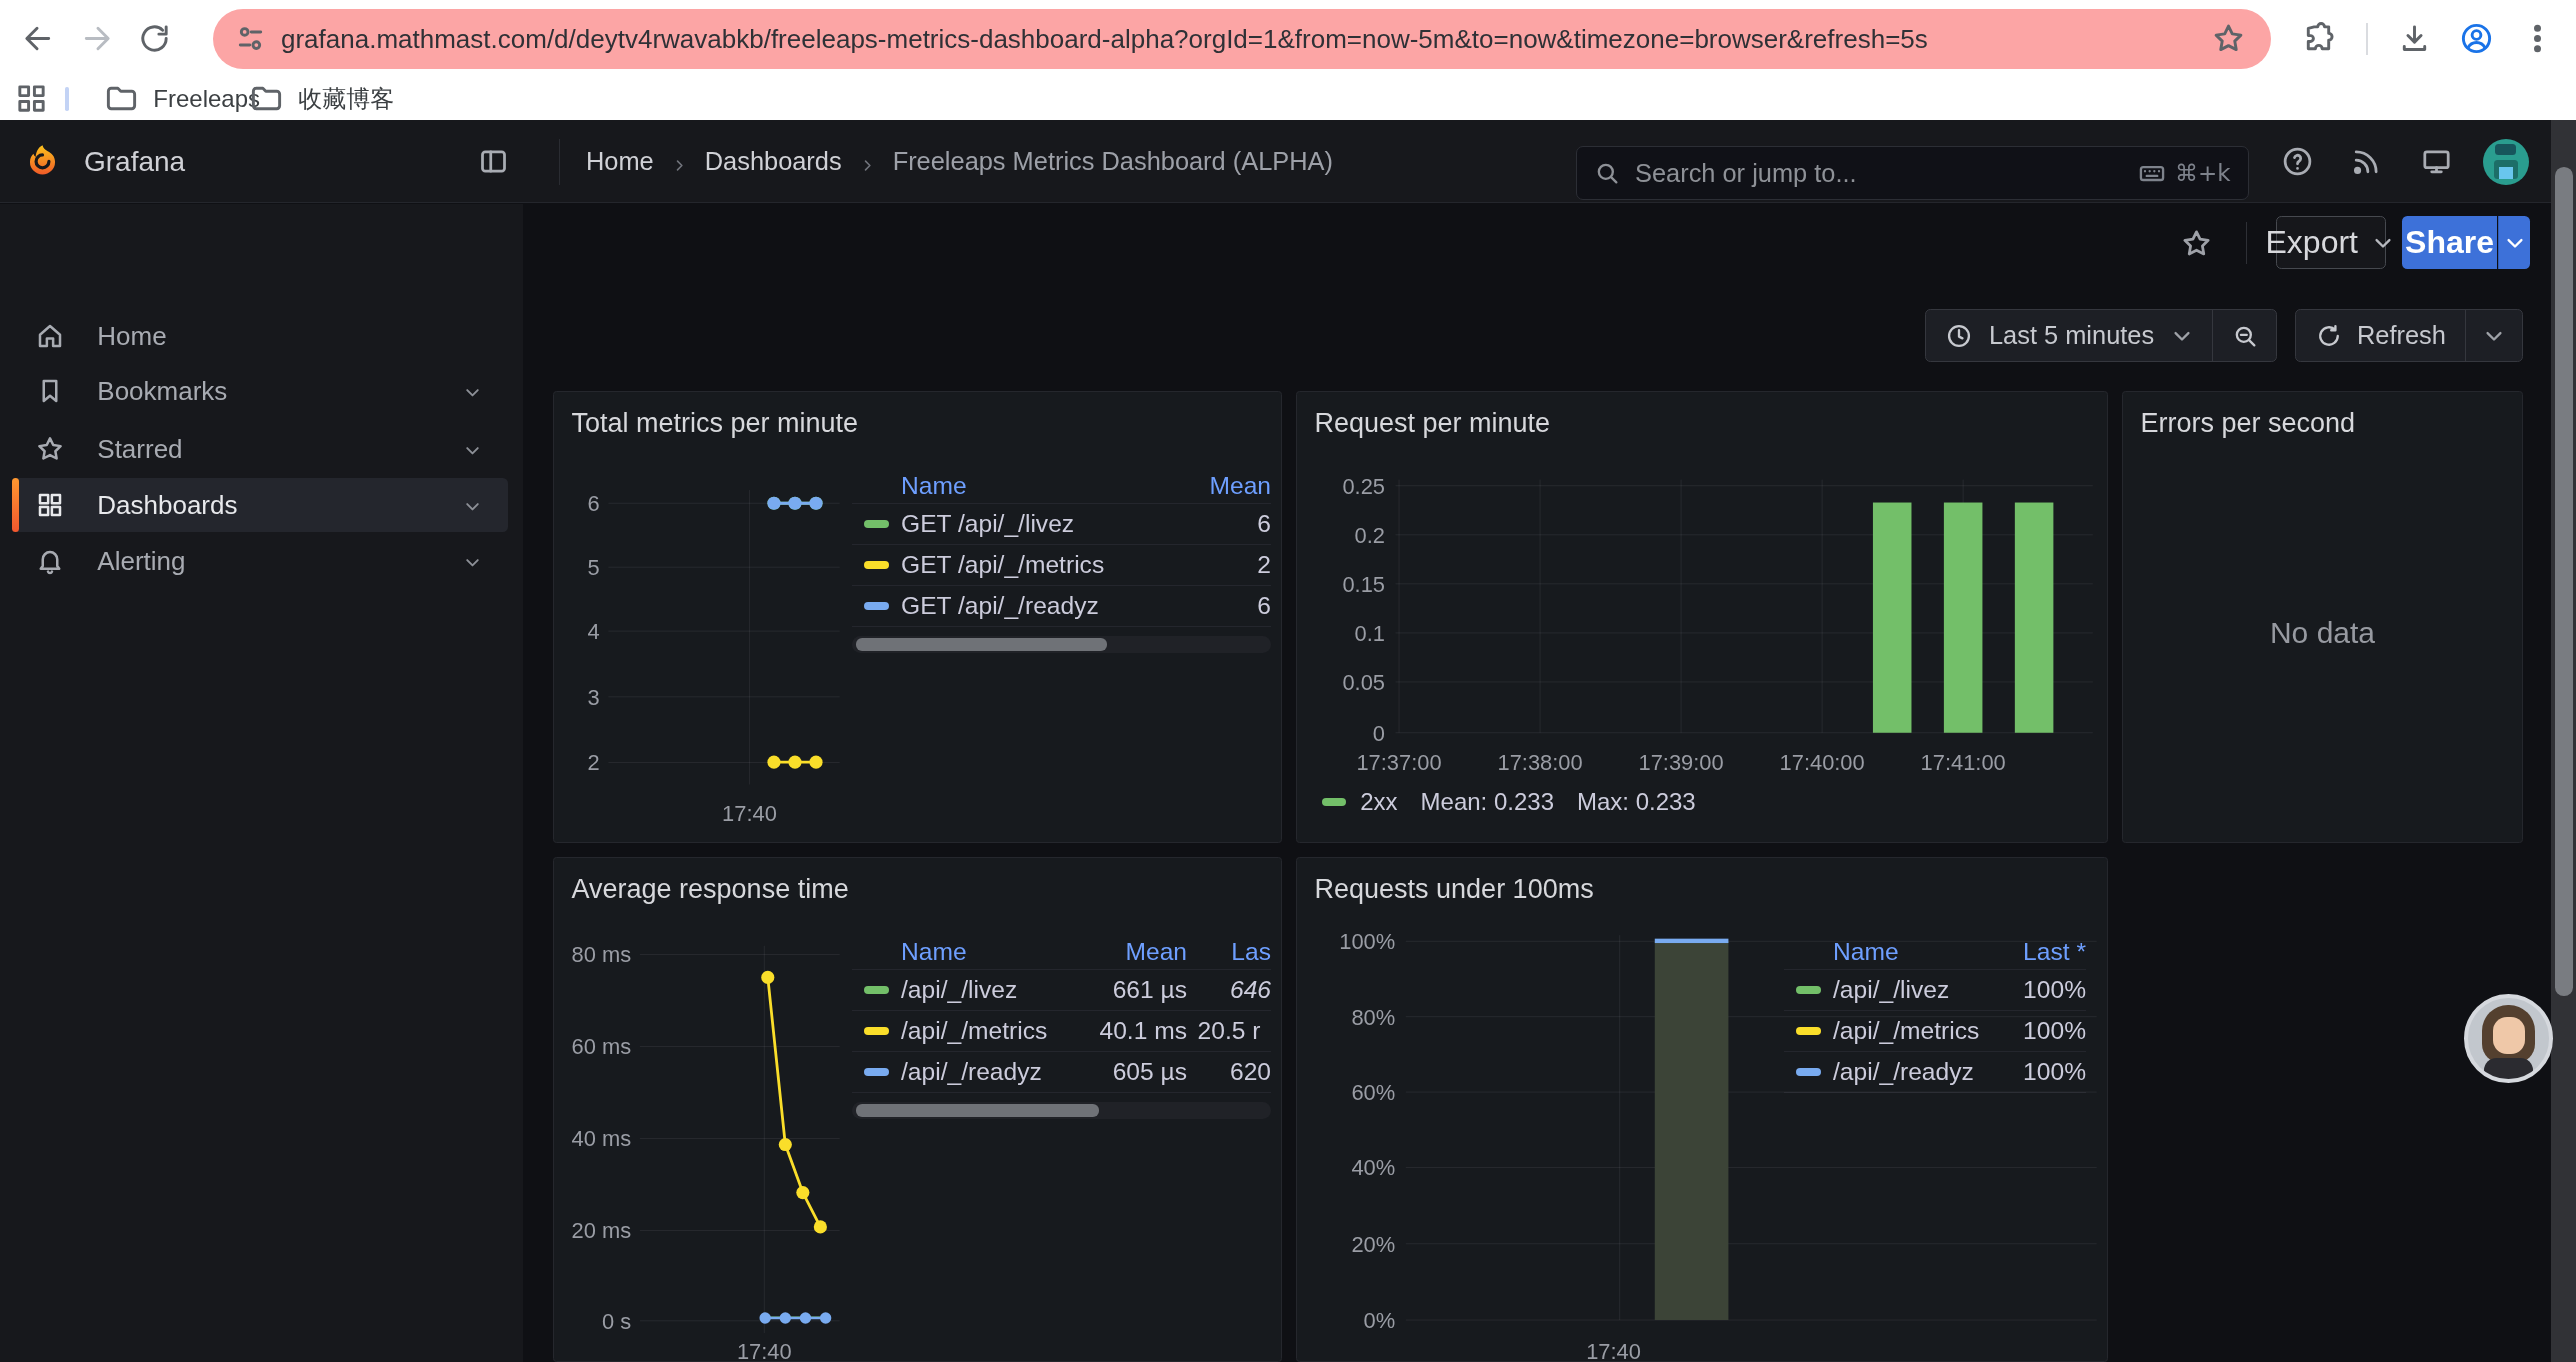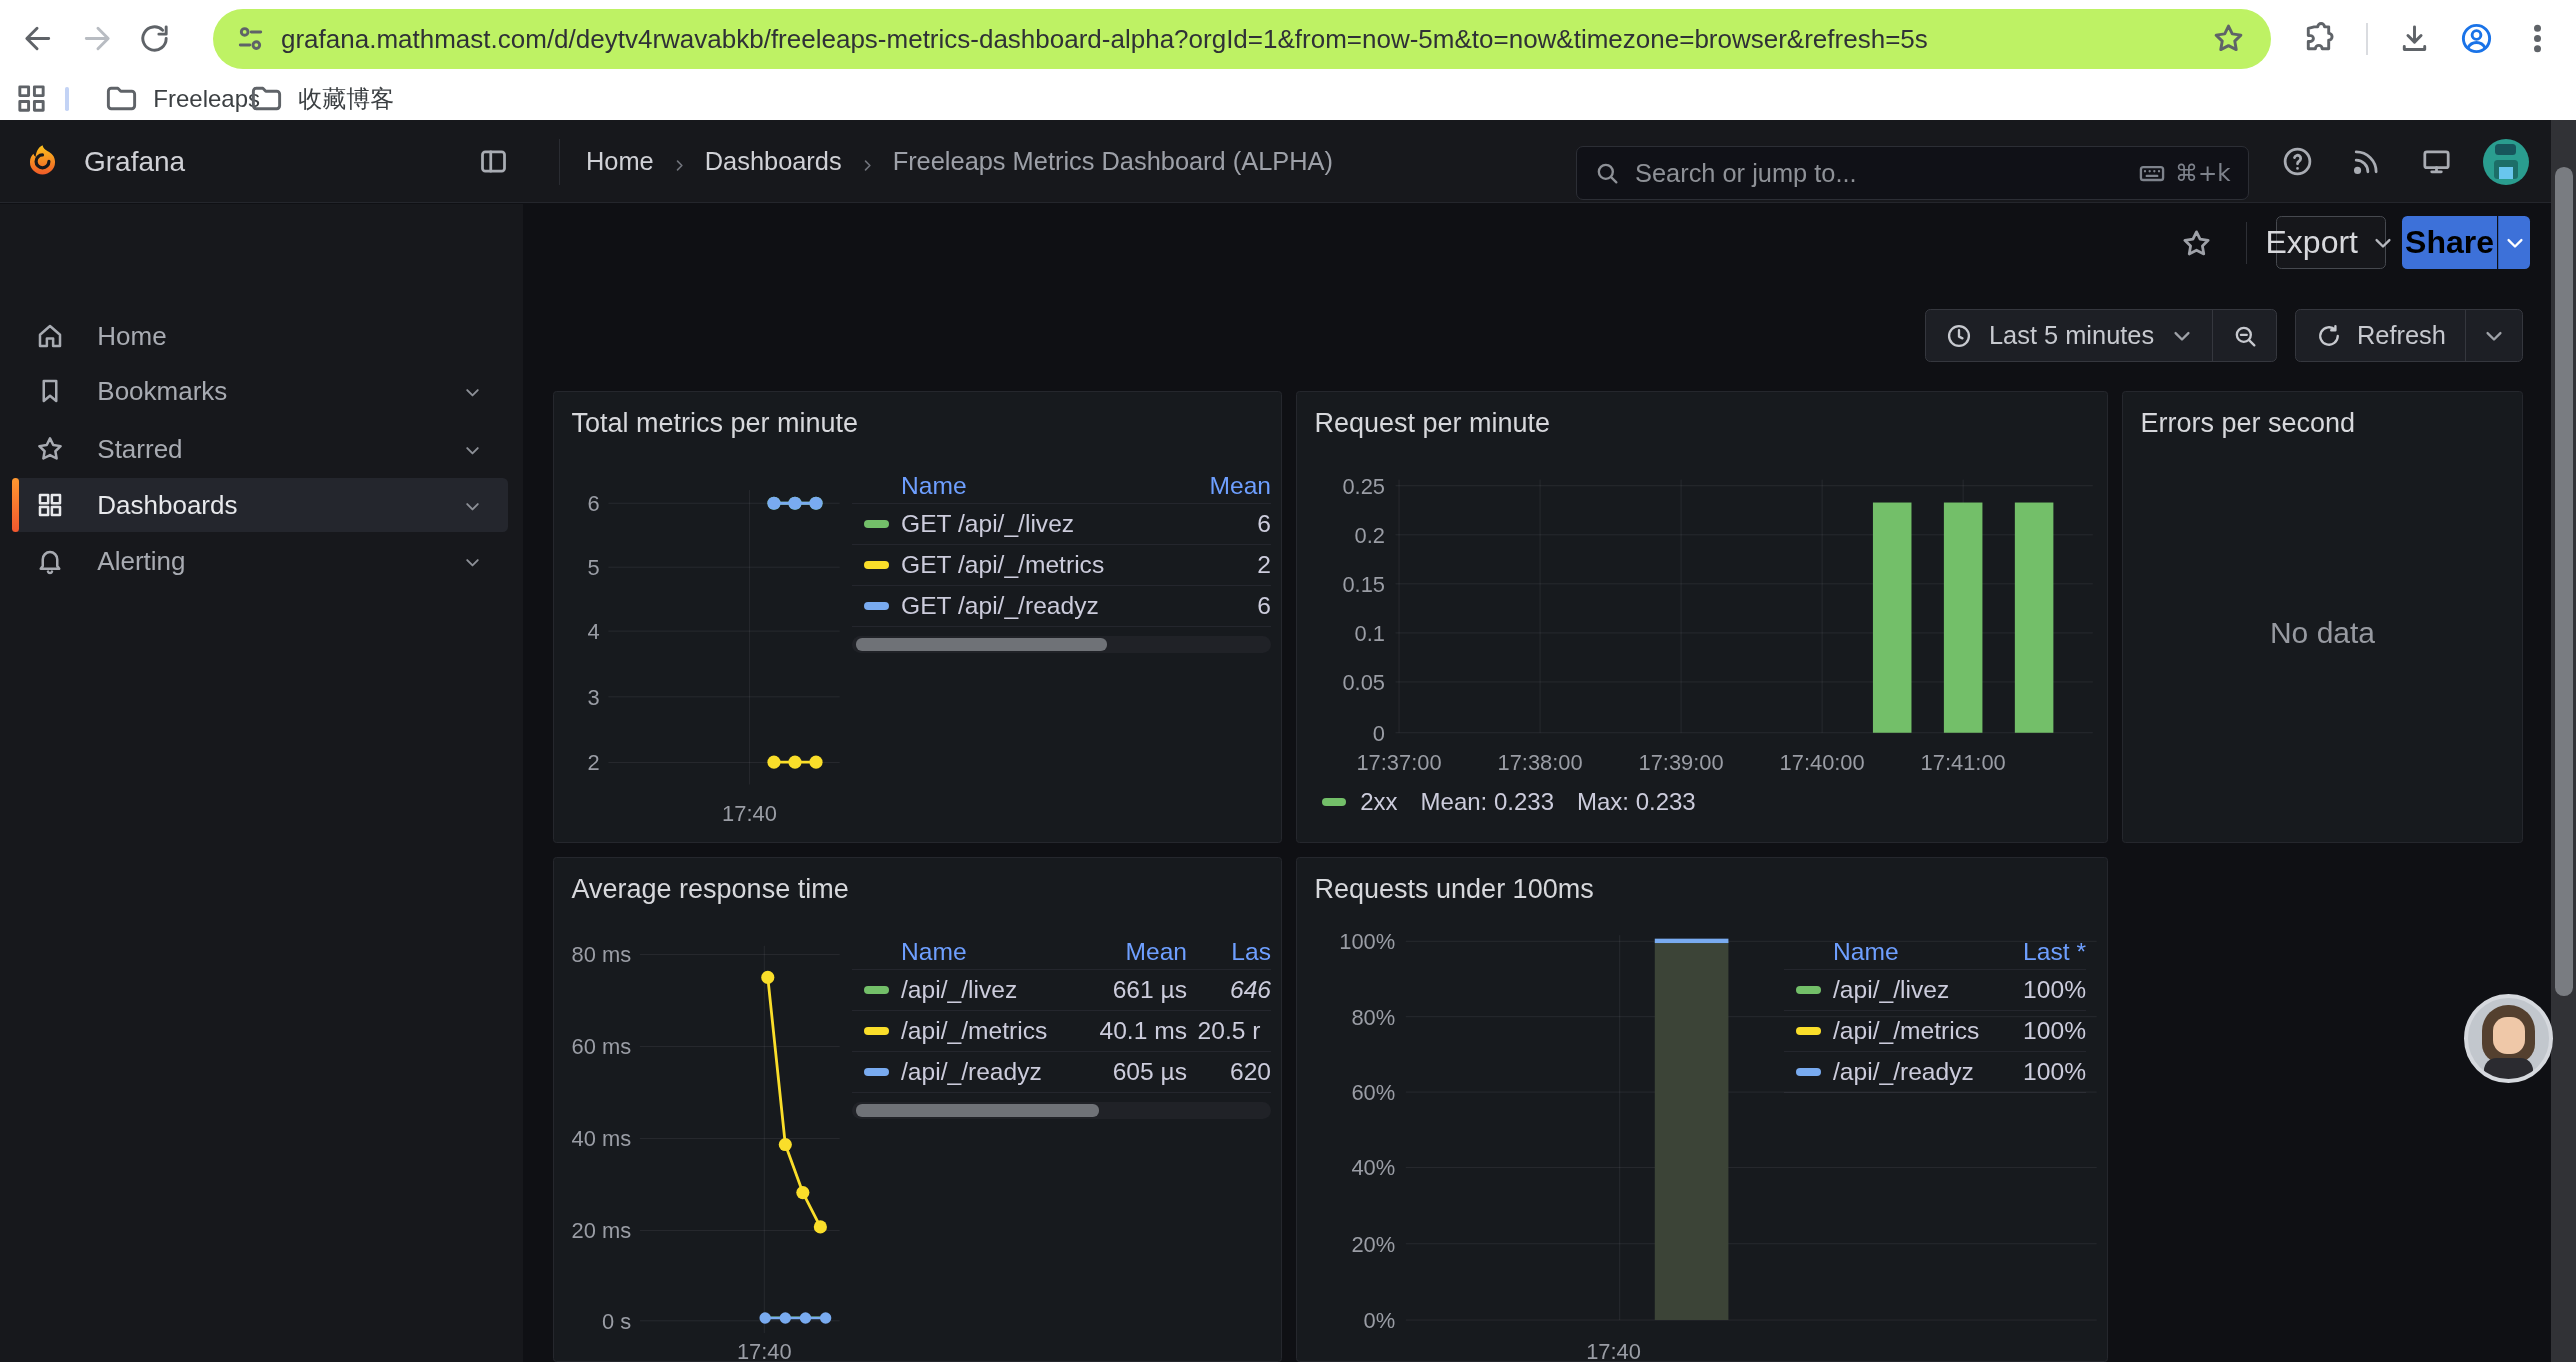--- a/index.html
+++ b/index.html
@@ -5,21 +5,21 @@
   html,body{margin:0;padding:0;background:#fff;}
   *{box-sizing:border-box;}
   .stage{position:relative;width:2576px;height:1363px;overflow:hidden;font-family:"Liberation Sans",sans-serif;}
   .abs{position:absolute;}
 
   
   .b-toolbar{position:absolute;left:0;top:0;width:2576px;height:77px;background:#ffffff;}
   .b-bookmarks{position:absolute;left:0;top:77px;width:2576px;height:43px;background:#ffffff;}
   .nav-ic{position:absolute;width:39px;height:39px;color:#5f6368;display:flex;align-items:center;justify-content:center;}
   .nav-ic svg{width:35px;height:35px;}
-  .url-pill{position:absolute;left:213px;top:8.8px;width:2058px;height:60px;border-radius:30px;background:#bef264;display:flex;align-items:center;}
+  .url-pill{position:absolute;left:213px;top:8.8px;width:2058px;height:60px;border-radius:30px;background:#fca5a5;display:flex;align-items:center;}
   .url-text{position:absolute;left:68px;top:0;height:60px;line-height:60px;font-size:26px;color:#2f3136;white-space:nowrap;overflow:hidden;width:1911px;}
   .bm-item{position:absolute;display:flex;align-items:center;gap:12.3px;color:#3c4043;font-size:24px;height:43px;}
   .bm-sep{position:absolute;left:65px;top:87px;width:3.5px;height:24.6px;border-radius:1.8px;background:#c3d3f5;}
 
   
   .gf{position:absolute;left:0;top:120px;width:2576px;height:1242px;background:#0f1014;color:#ccccdc;}
   .gf-header{position:absolute;left:0;top:0;width:2576px;height:83px;background:#17181c;border-bottom:0.9px solid #24262c;}
   .gf-sidebar{position:absolute;left:0;top:84px;width:523px;height:1158px;background:#17181c;}
   .brand{position:absolute;left:84px;top:0;height:83px;line-height:83px;font-size:28px;color:#d0d1d6;}
   .crumb{position:absolute;top:0;height:83px;display:flex;align-items:center;gap:16px;font-size:25.4px;}
@@ -33,21 +33,21 @@
   .side-item .ic{margin-left:23px;width:30px;height:30px;display:flex;}
   .side-item .ic svg{width:30px;height:30px;}
   .side-item .lbl{margin-left:32px;flex:1;}
   .side-item .chev{width:23px;height:23px;margin-right:24.6px;color:#8c8f96;}
   .side-item .chev svg{width:23px;height:23px;}
   .side-item.sel{background:#24262d;color:#e8e9ec;}
   .side-item.sel::before{content:"";position:absolute;left:0;top:0;width:7px;height:54px;border-radius:3.5px;background:linear-gradient(180deg,#ff9830,#f2572e);}
 
   .btn{position:absolute;display:flex;align-items:center;justify-content:center;font-size:32px;border-radius:5.3px;}
   .btn-outline{border:0.9px solid #46494f;color:#d8d9dd;background:#16171b;}
-  .share-btn{background:#3d71d9;color:#000000;font-weight:bold;}
+  .share-btn{background:#3d71d9;color:#ffffff;font-weight:bold;}
   .tb-group{position:absolute;background:#1d1f25;border:0.9px solid #35373e;border-radius:5.3px;display:flex;align-items:center;color:#c7c9cf;font-size:25.4px;}
   .tb-div{width:0.9px;height:51px;background:#35373e;}
   .sm-ic{display:flex;align-items:center;justify-content:center;color:#c7c9cf;}
   .sm-ic svg{width:28px;height:28px;}
 
   
   .panel{position:absolute;background:#171a1e;border:0.9px solid #25272d;border-radius:3.5px;}
   .panel-title{position:absolute;left:17.5px;top:16px;font-size:27px;font-weight:500;color:#d7d8dc;white-space:nowrap;}
   .chart-svg{position:absolute;left:0;top:0;}
   .nodata{position:absolute;left:0;top:224px;width:100%;text-align:center;font-size:30px;color:#979aa1;}

